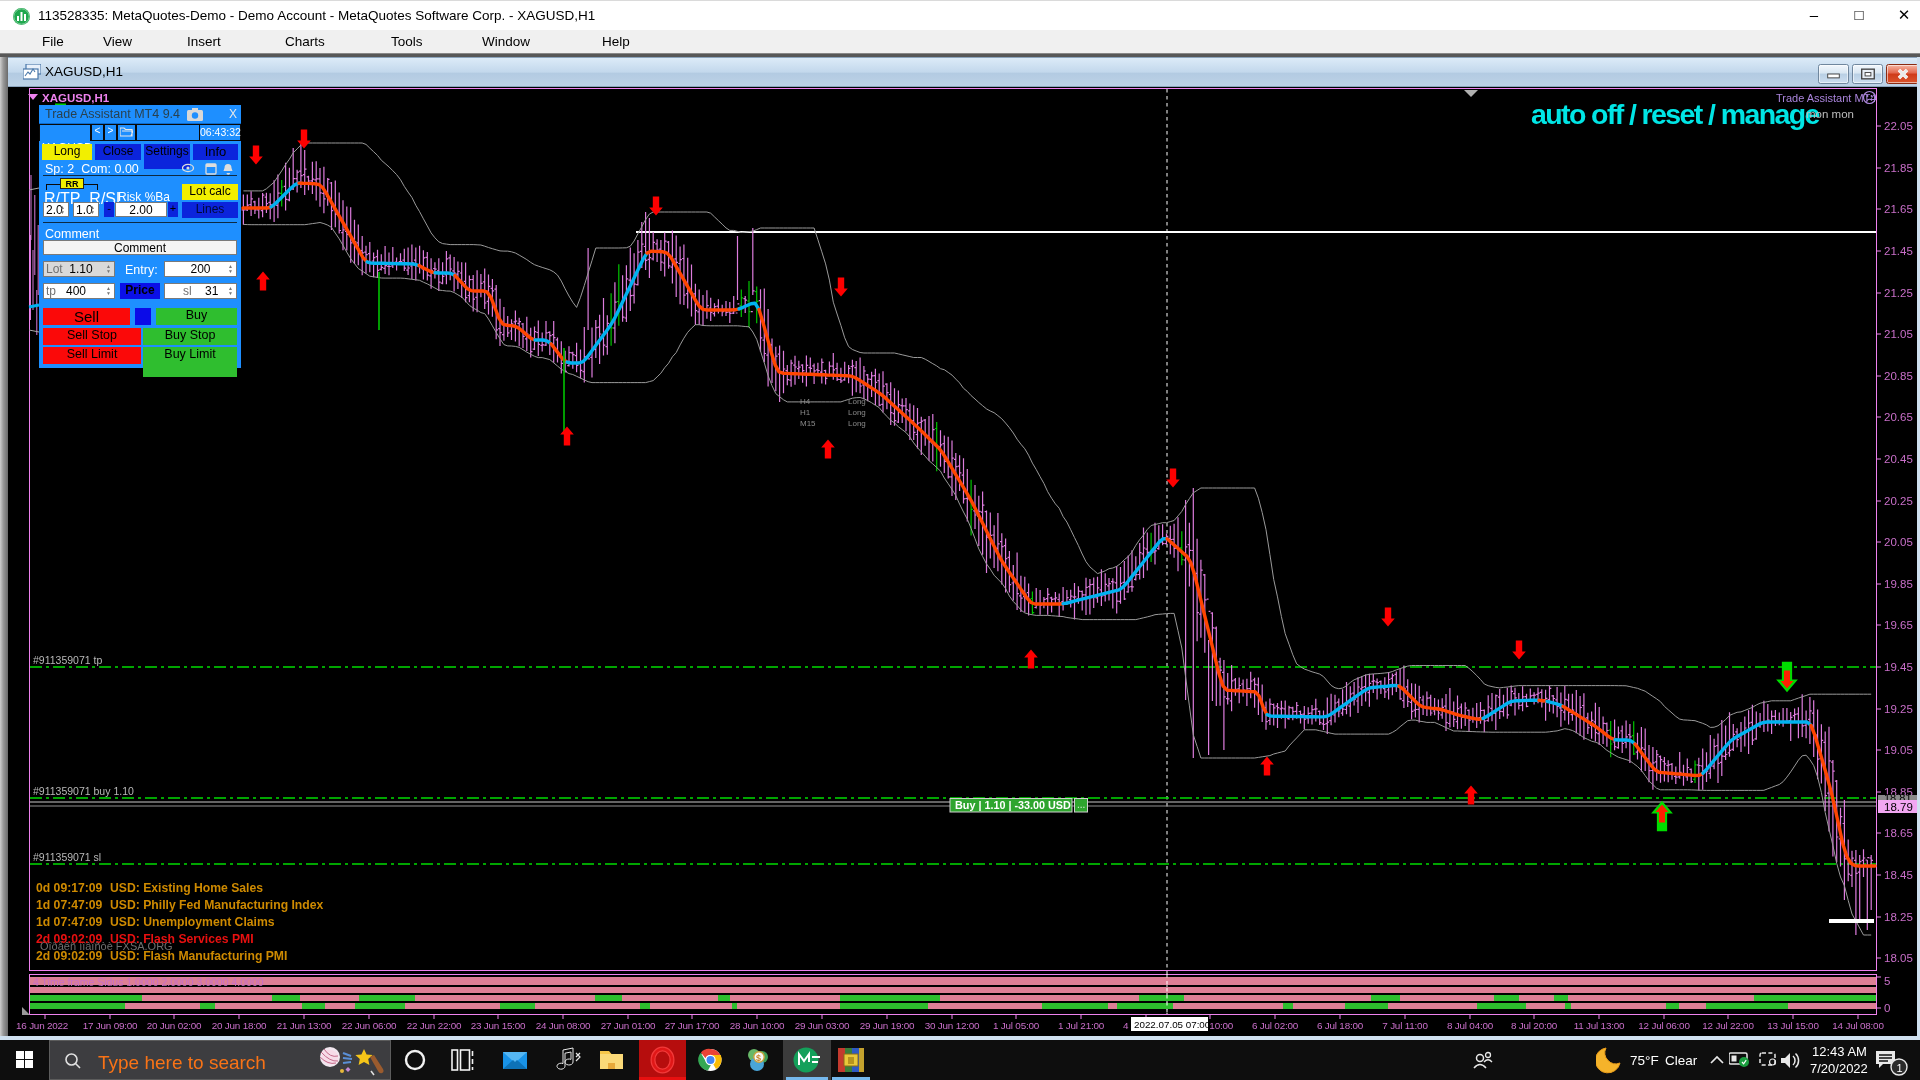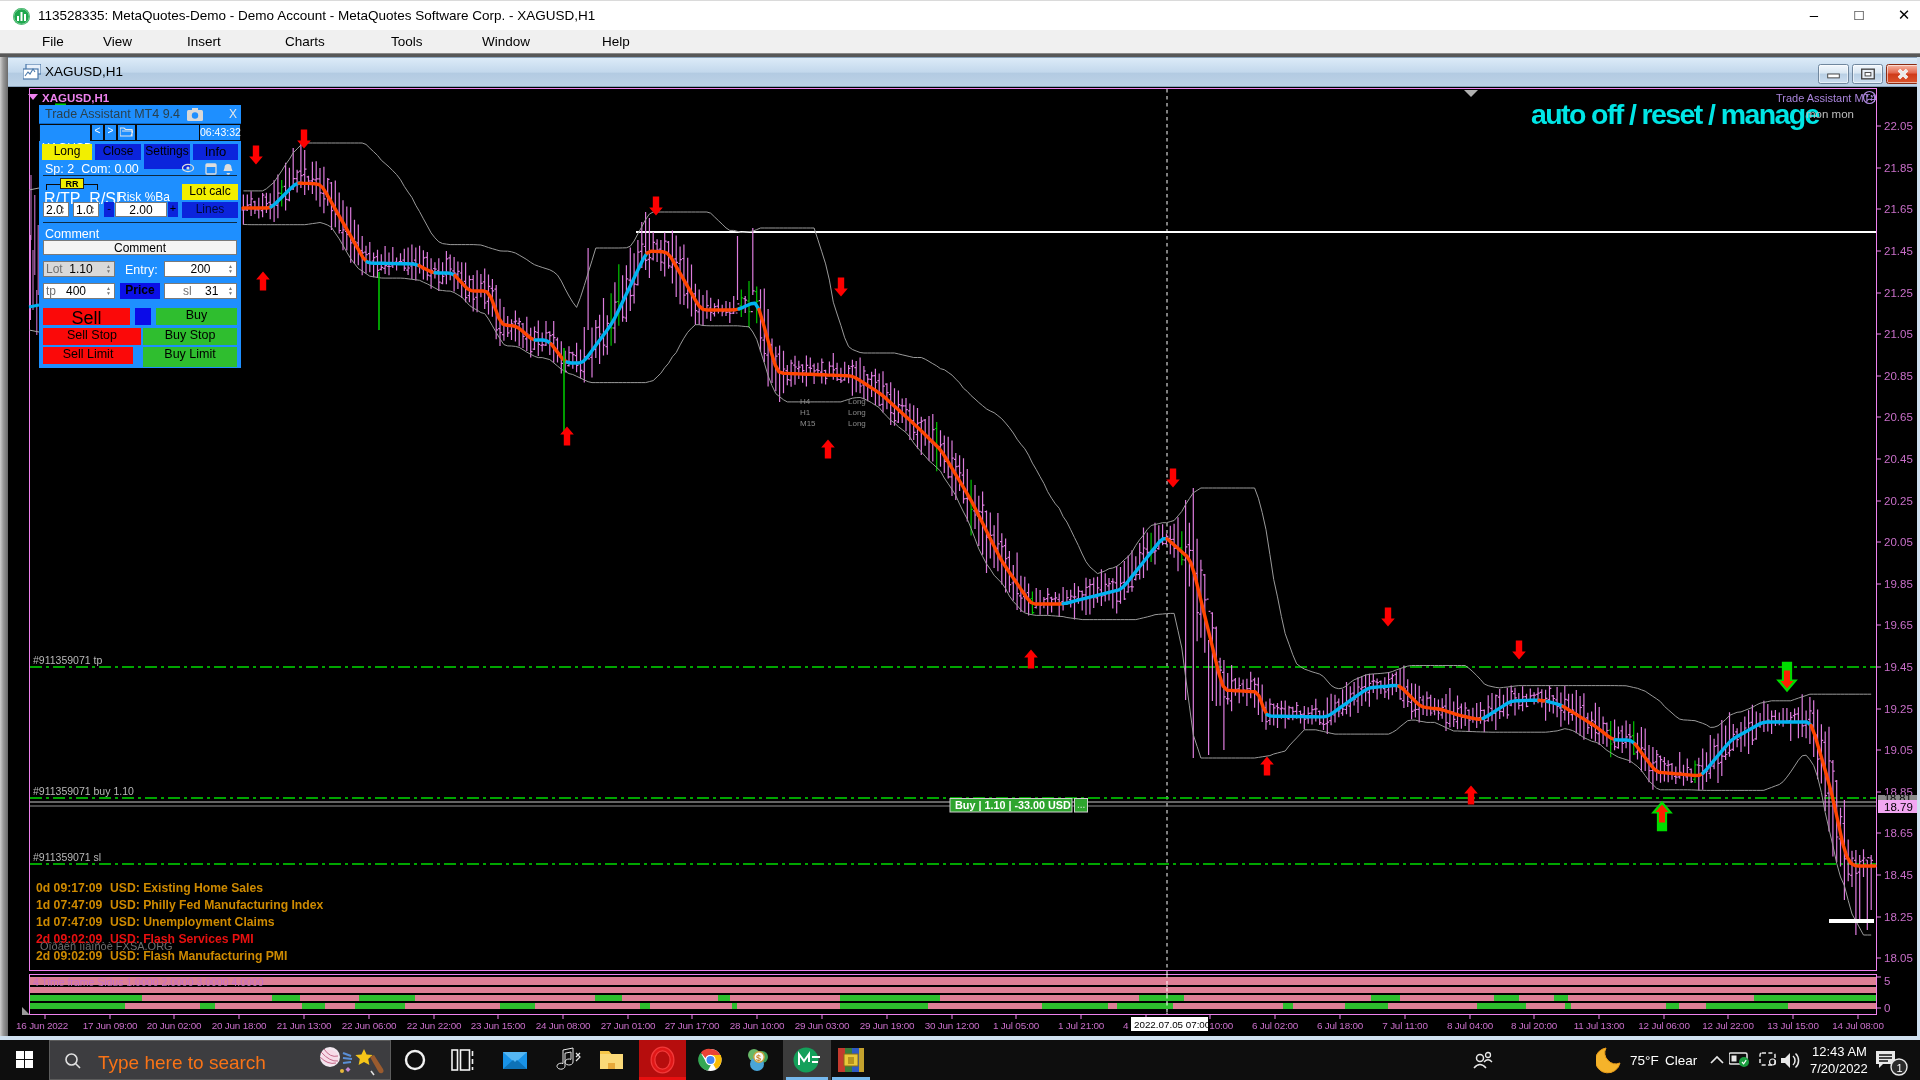--- a/index.html
+++ b/index.html
@@ -404,27 +404,27 @@
   <div class="r inp" style="left:4px;top:135px;width:194px;height:15px;text-align:center;background:#f4f4f4">Comment</div>
   <div class="r inp" style="left:4px;top:156px;width:72px;height:16px;background:#d9d9d9">
      <span style="color:#707070;padding-left:2px">Lot</span>&nbsp; 1.10<span class="spin">▲<br>▼</span></div>
   <div class="r" style="left:86px;top:158px;font-size:12.5px">Entry:</div>
   <div class="r inp" style="left:125px;top:156px;width:73px;height:16px;text-align:center">200<span class="spin">▲<br>▼</span></div>
   <div class="r inp" style="left:4px;top:178px;width:72px;height:16px">
      <span style="color:#707070;padding-left:2px">tp</span>&nbsp;&nbsp; 400<span class="spin">▲<br>▼</span></div>
   <div class="r btn" style="left:81px;top:178px;width:40px;height:16px;background:#0b10e8;color:#000;font-weight:bold;font-size:12px">Price</div>
   <div class="r inp" style="left:125px;top:178px;width:73px;height:16px">
      <span style="color:#707070;padding-left:18px">sl</span>&nbsp;&nbsp;&nbsp; 31<span class="spin">▲<br>▼</span></div>
-  <div class="r btn rbtn" style="left:4px;top:203px;width:87px;height:17px;font-size:18px">Sell</div>
+  <div class="r btn rbtn" style="left:4px;top:203px;width:87px;height:17px;font-size:15px">Sell</div>
   <div class="r" style="left:96px;top:203px;width:16px;height:17px;background:#0b0be8"></div>
   <div class="r btn grbtn" style="left:117px;top:203px;width:81px;height:17px;font-size:12.5px">Buy</div>
   <div class="r btn rbtn" style="left:4px;top:223px;width:98px;height:17px;font-size:12.5px">Sell Stop</div>
   <div class="r btn grbtn" style="left:104px;top:223px;width:94px;height:17px;font-size:12.5px">Buy Stop</div>
-  <div class="r btn rbtn" style="left:4px;top:242px;width:90px;height:17px;font-size:12.5px">Sell Limit</div>
-  <div class="r btn grbtn" style="left:104px;top:242px;width:94px;height:20px;font-size:12.5px">Buy Limit</div>
+  <div class="r btn rbtn" style="left:4px;top:242px;width:98px;height:17px;font-size:12.5px">Sell Limit</div>
+  <div class="r btn grbtn" style="left:104px;top:242px;width:94px;height:30px;font-size:12.5px">Buy Limit</div>
 </div>
 <div id="taskbar" class="abs">
       <svg class="abs" style="left:16px;top:11px" width="17" height="17" viewBox="0 0 17 17">
       <rect x="0" y="0" width="8" height="8" fill="#fff"></rect>
         <rect x="9" y="0" width="8" height="8" fill="#fff"></rect>
       <rect x="0" y="9" width="8" height="8" fill="#fff"></rect>
         <rect x="9" y="9" width="8" height="8" fill="#fff"></rect>
       </svg>
       <div id="searchbox">
         <svg class="abs" style="left:14px;top:11px" width="18" height="18" viewBox="0 0 18 18">

